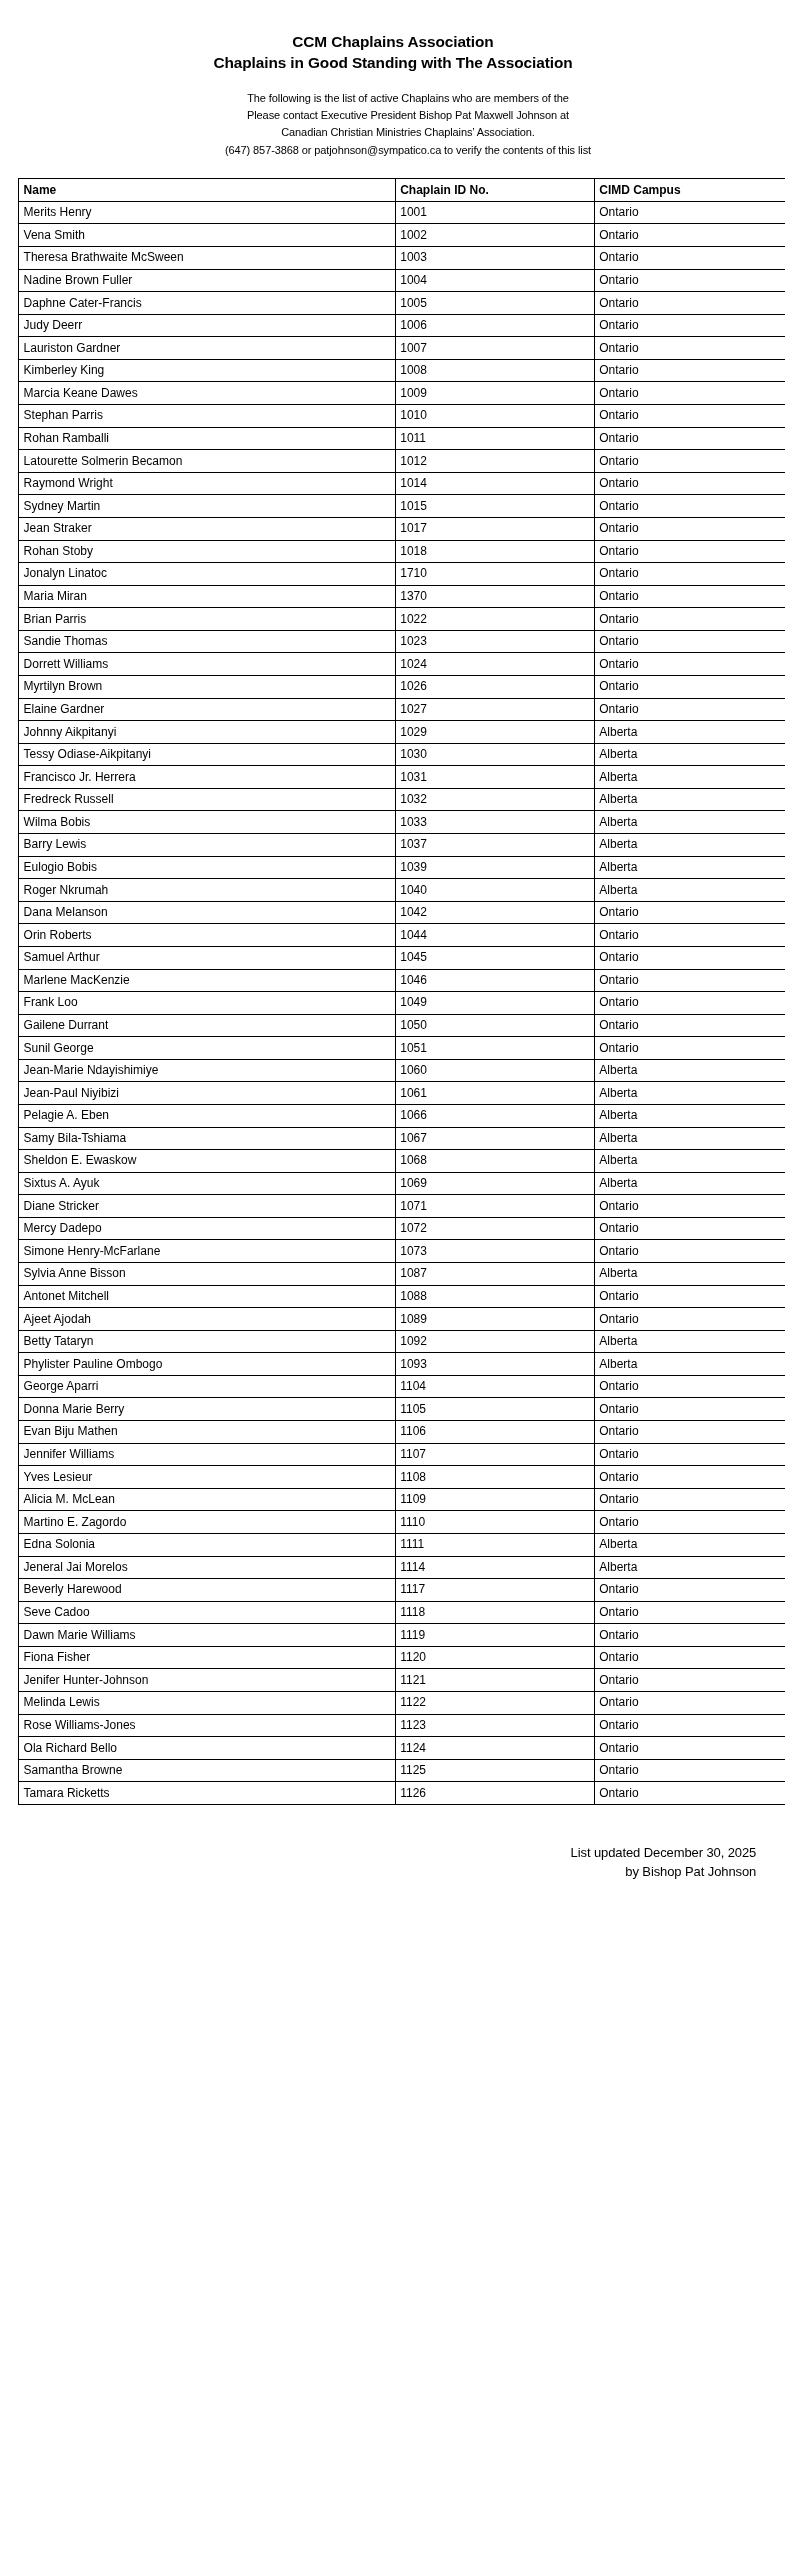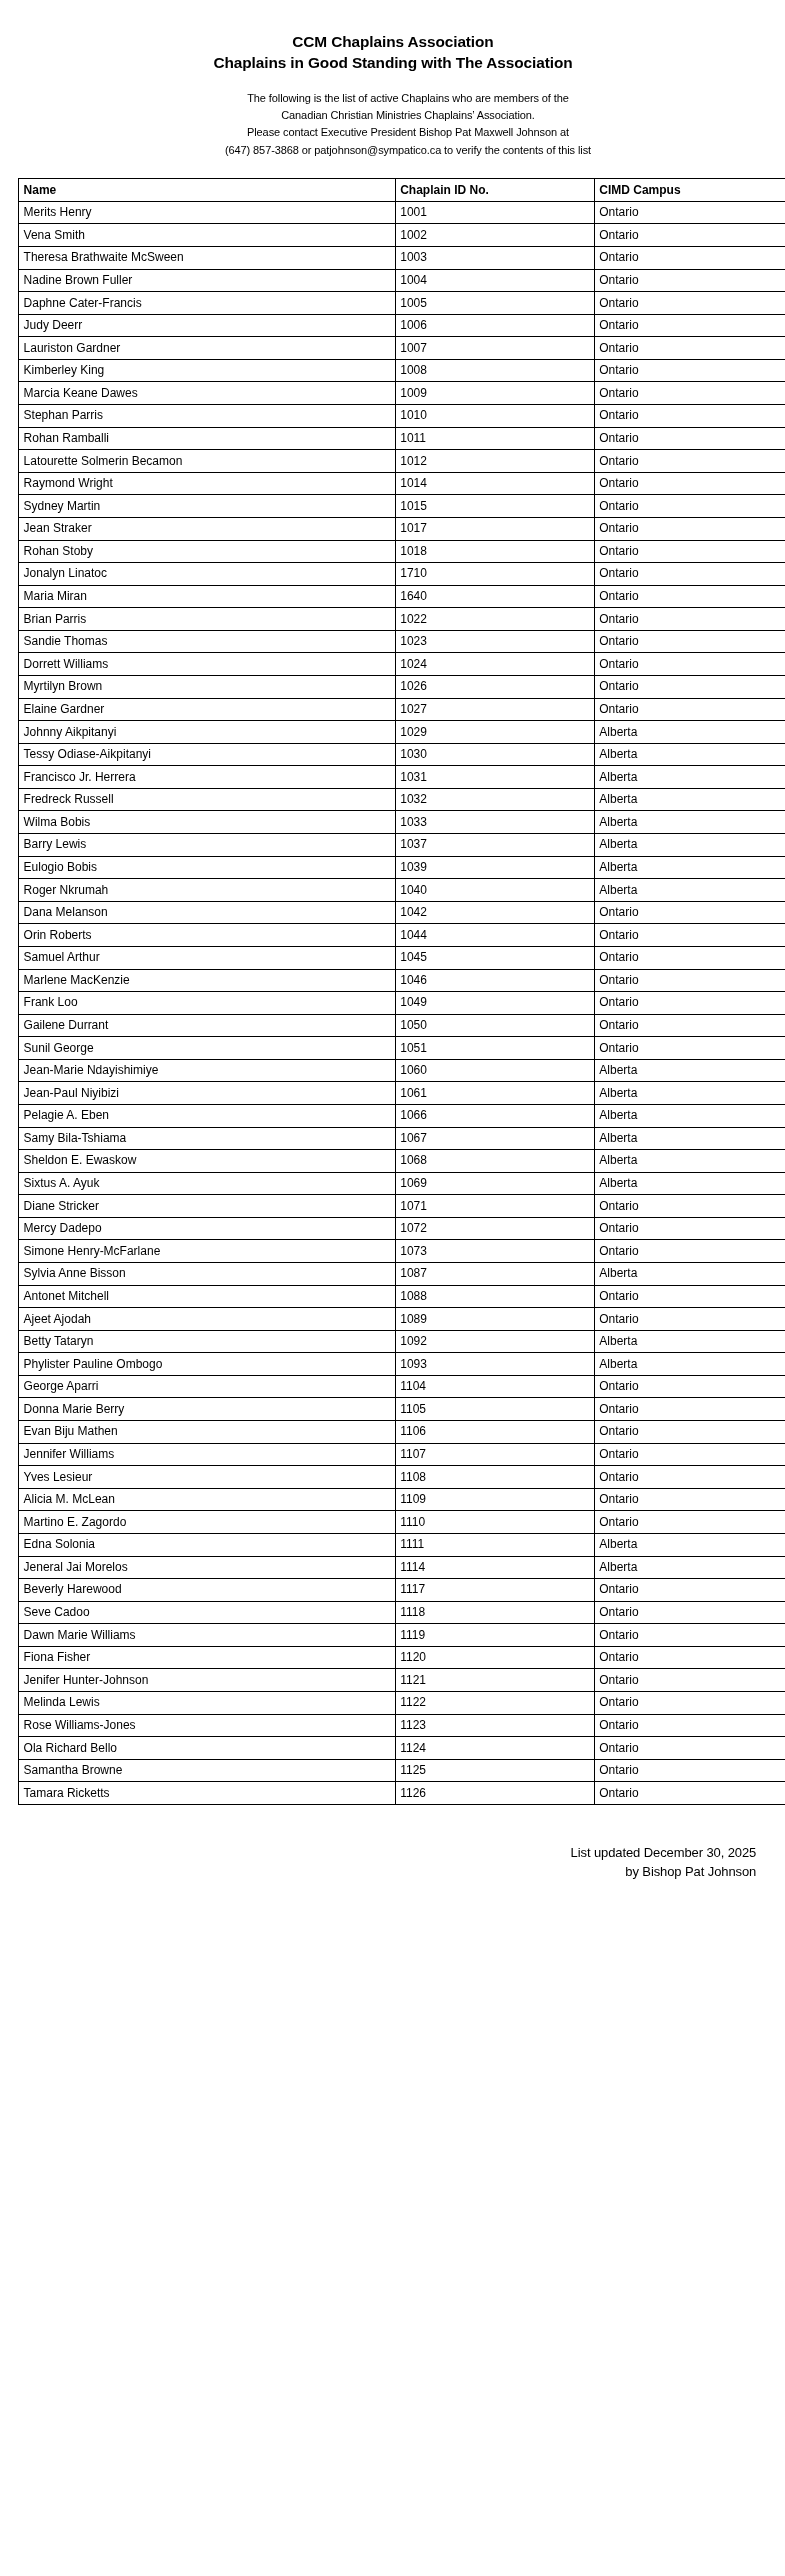--- a/index.html
+++ b/index.html
@@ -92,22 +92,22 @@
 <body>
 
 <div class="page">
 
   <div class="doc-header">
     <div class="title-line">CCM Chaplains Association</div>
     <div class="title-line">Chaplains in Good Standing with The Association</div>
 
     <div class="intro">
       <p>The following is the list of active Chaplains who are members of the</p>
+      <p>Please contact Executive President Bishop Pat Maxwell Johnson at</p>
       <p>Canadian Christian Ministries Chaplains’ Association.</p>
-      <p>Please contact Executive President Bishop Pat Maxwell Johnson at</p>
       <p>(647) 857-3868 or patjohnson@sympatico.ca to verify the contents of this list</p>
     </div>
   </div>
 
   <div class="table-wrap">
     <table class="roster">
       <colgroup>
         <col class="c-name">
         <col class="c-id">
         <col class="c-campus">
@@ -200,21 +200,21 @@
             <td>1018</td>
             <td>Ontario</td>
           </tr>
           <tr>
             <td>Jonalyn Linatoc</td>
             <td>1710</td>
             <td>Ontario</td>
           </tr>
           <tr>
             <td>Maria Miran</td>
-            <td>1640</td>
+            <td>1370</td>
             <td>Ontario</td>
           </tr>
           <tr>
             <td>Brian Parris</td>
             <td>1022</td>
             <td>Ontario</td>
           </tr>
           <tr>
             <td>Sandie Thomas</td>
             <td>1023</td>

